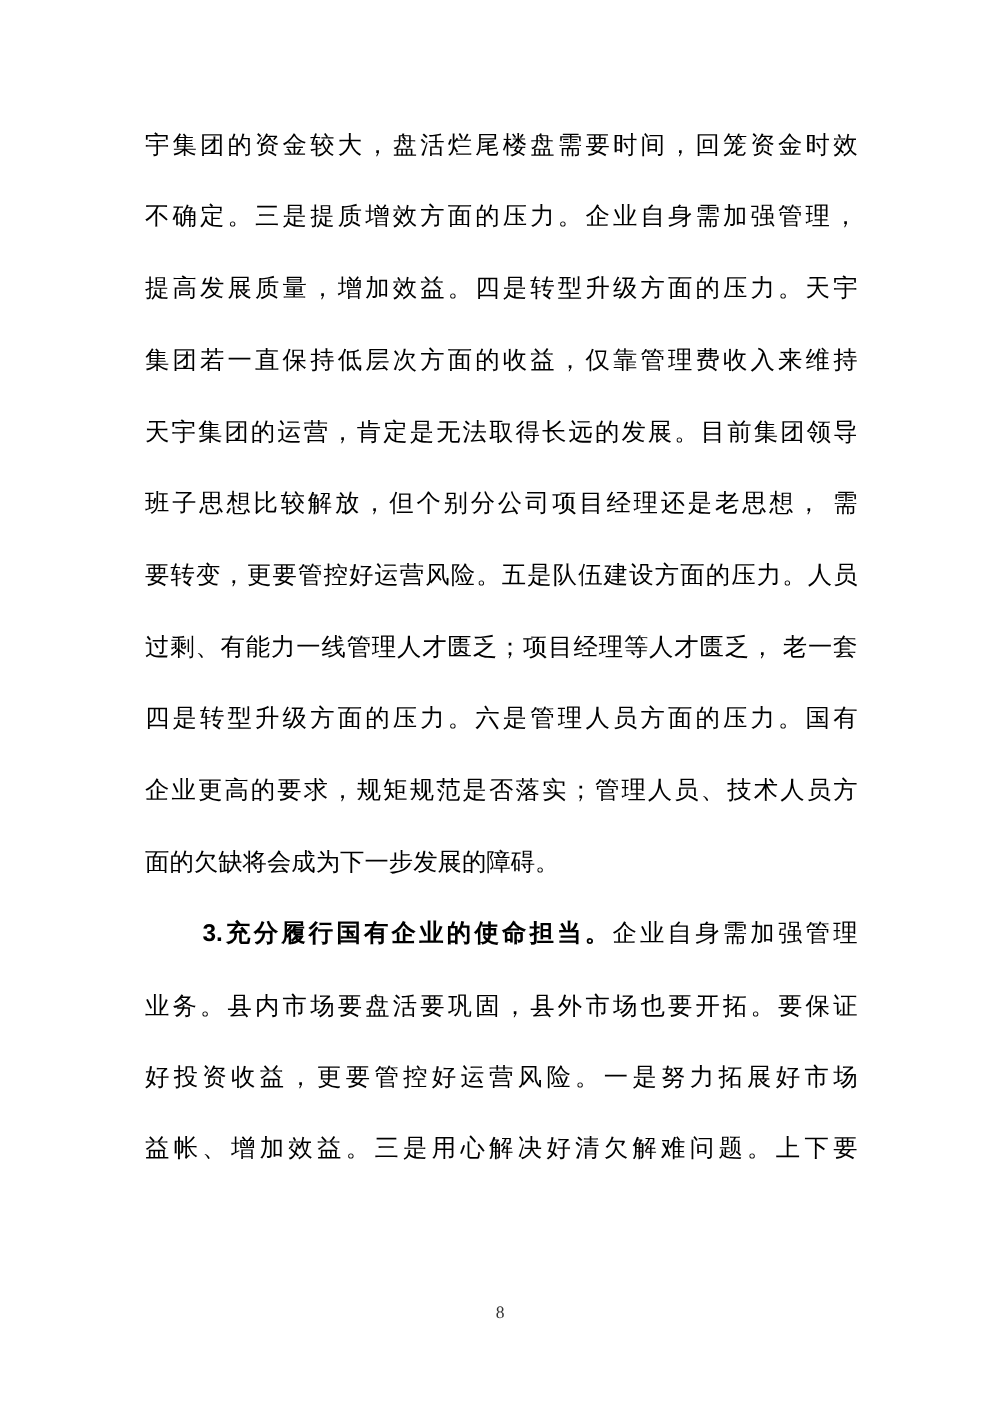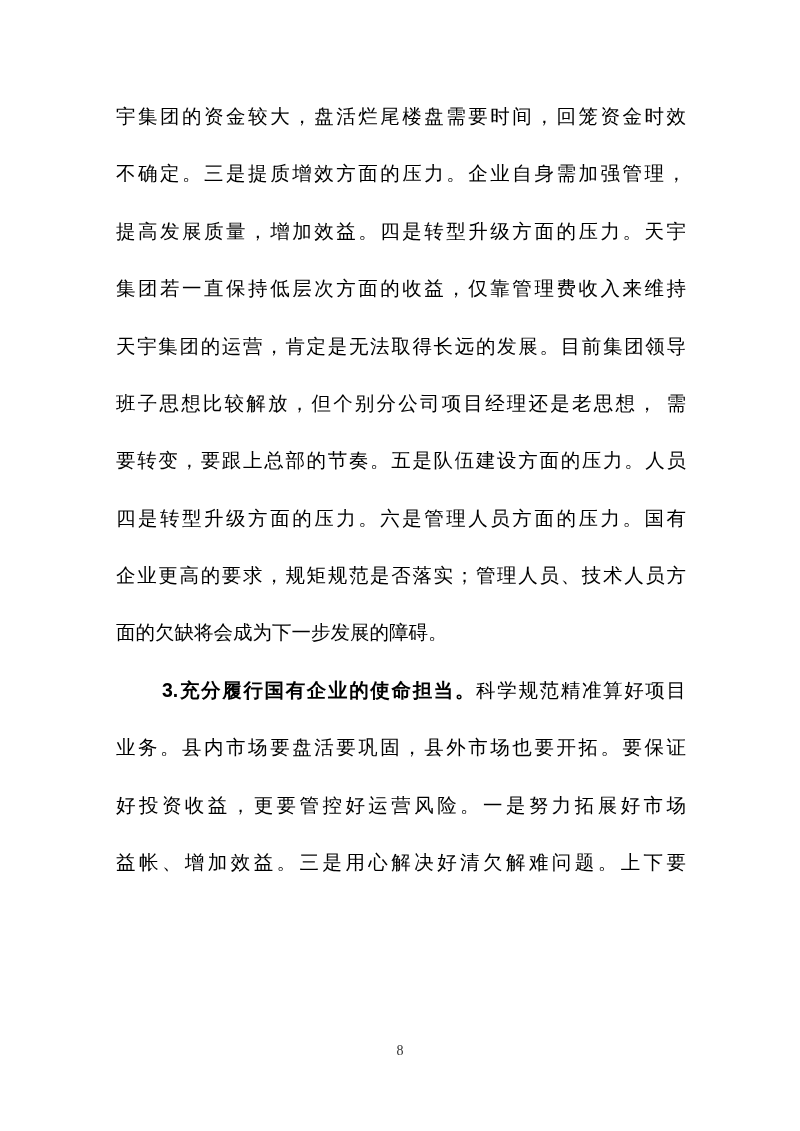--- a/index.html
+++ b/index.html
@@ -60,28 +60,29 @@
 <div class="page">
   <div class="textblock">
 
     <div class="para">
       <div class="line">宇集团的资金较大，盘活烂尾楼盘需要时间，回笼资金时效</div>
       <div class="line">不确定。三是提质增效方面的压力。企业自身需加强管理，</div>
       <div class="line">提高发展质量，增加效益。四是转型升级方面的压力。天宇</div>
       <div class="line">集团若一直保持低层次方面的收益，仅靠管理费收入来维持</div>
       <div class="line">天宇集团的运营，肯定是无法取得长远的发展。目前集团领导</div>
       <div class="line">班子思想比较解放，但个别分公司项目经理还是老思想， 需</div>
-      <div class="line">要转变，要跟上总部的节奏。五是队伍建设方面的压力。人员</div>
+      <div class="line">要转变，更要管控好运营风险。五是队伍建设方面的压力。人员</div>
+      <div class="line">过剩、有能力一线管理人才匮乏；项目经理等人才匮乏， 老一套</div>
       <div class="line">四是转型升级方面的压力。六是管理人员方面的压力。国有</div>
       <div class="line">企业更高的要求，规矩规范是否落实；管理人员、技术人员方</div>
       <div class="line last">面的欠缺将会成为下一步发展的障碍。</div>
     </div>
 
     <div class="para">
-      <div class="line indent"><span class="bold">3.充分履行国有企业的使命担当。</span><span>科学规范精准算好项目</span></div>
+      <div class="line indent"><span class="bold">3.充分履行国有企业的使命担当。</span><span>企业自身需加强管理</span></div>
       <div class="line">业务。县内市场要盘活要巩固，县外市场也要开拓。要保证</div>
       <div class="line">好投资收益，更要管控好运营风险。一是努力拓展好市场</div>
       <div class="line">益帐、增加效益。三是用心解决好清欠解难问题。上下要</div>
     </div>
 
   </div>
 
   <div class="page-number">8</div>
 </div>
 

